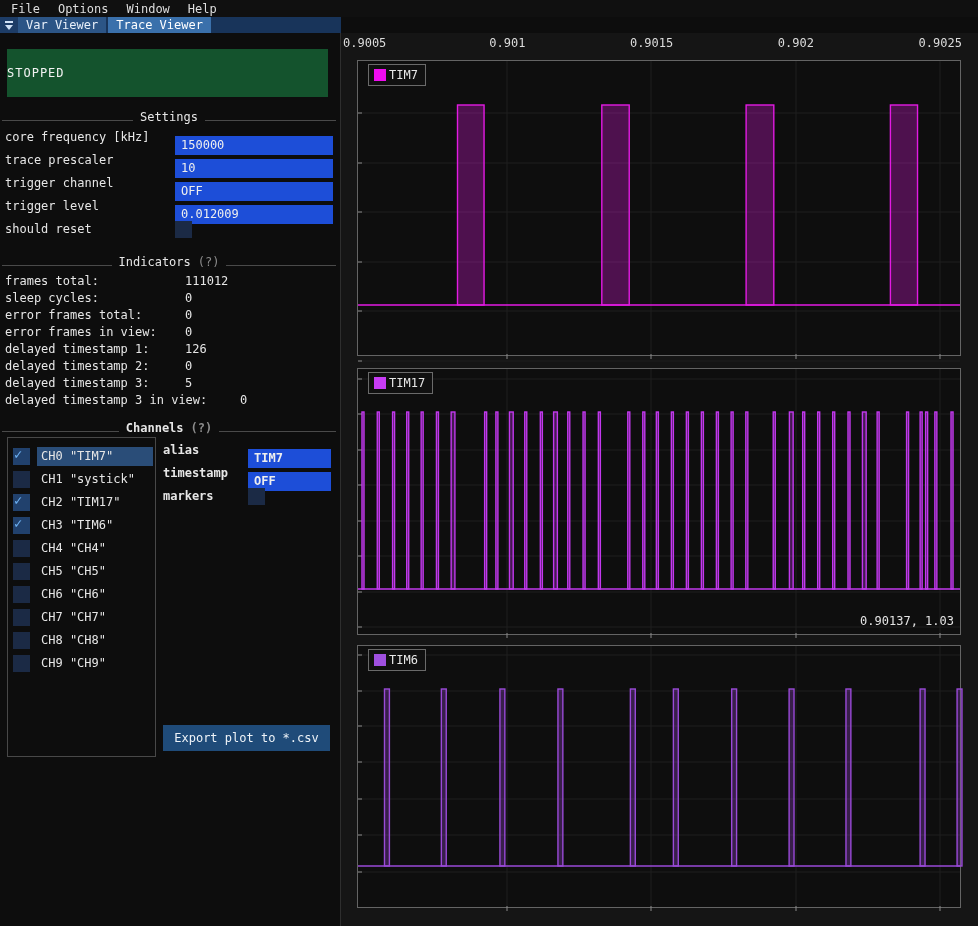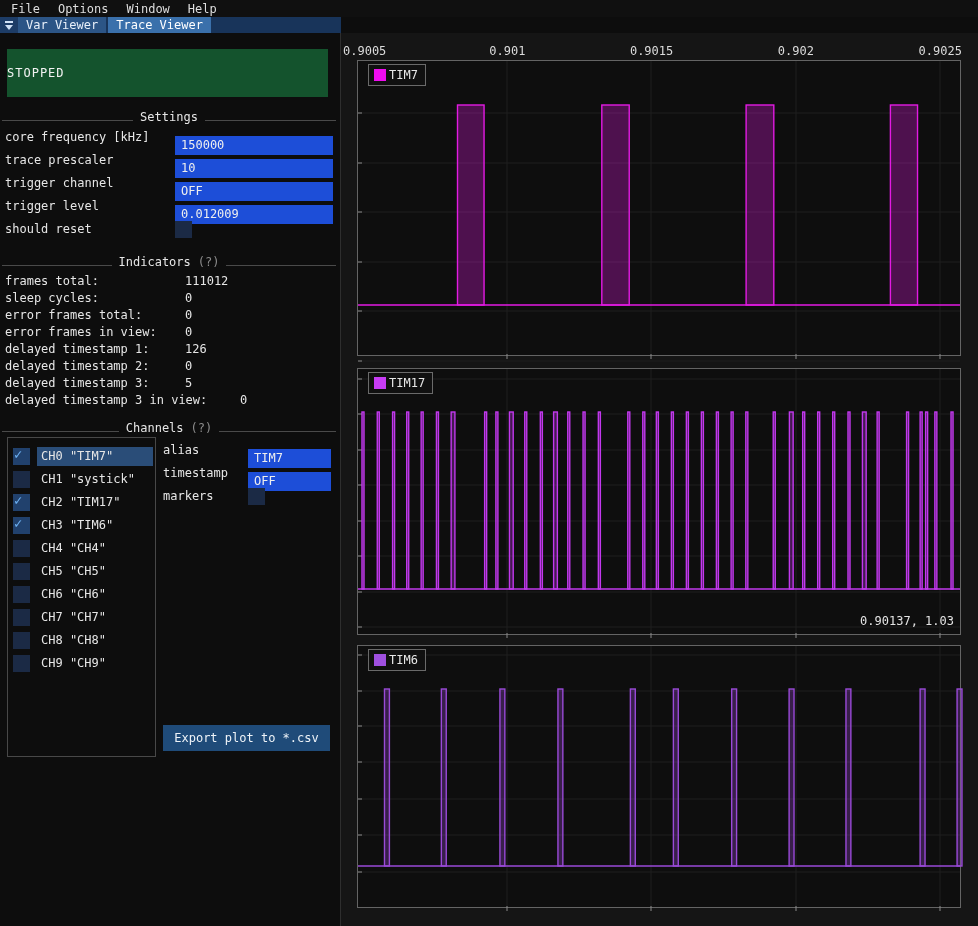--- a/index.html
+++ b/index.html
@@ -42,32 +42,32 @@
   .irow .lbl { position:absolute; left:5px; }
   .irow .val { position:absolute; left:185px; }
   .irow .val.wide { left:240px; }
 
   .channel-list { position:absolute; left:7px; top:404px; width:149px; height:320px;
     border:1px solid #484848; padding-top:7px; }
   .ch-row { display:flex; align-items:center; height:23px; padding-left:5px; }
   .ch-row .checkbox { flex:0 0 17px; }
   .ch-label { margin-left:7px; flex:1; height:19px; line-height:19px; padding-left:4px; margin-right:2px; }
   .ch-label.selected { background:#2a4d78; }
-  #channel-props { position:absolute; left:163px; top:406px; width:170px; }
+  #channel-props { position:absolute; left:163px; top:406px; width:170px;font-weight:bold; }
   .prow { position:relative; height:23px; }
   .prow .lbl { position:absolute; left:0; top:4px; }
   .prow .field { left:85px; width:83px; }
   .prow .checkbox { position:absolute; left:85px; top:3px; }
   .export-btn { position:absolute; left:163px; top:692px; width:167px; height:26px; background:#1f4b79;
     border:none; color:#eef3f8; font:inherit; }
 
   
   .right-panel { position:absolute; left:341px; top:33px; width:637px; height:893px; background:#151515; }
   .axis-labels { position:absolute; left:0; top:3px; width:637px; height:14px; color:#dcdcdc; }
-  .axis-label { position:absolute; top:8px; white-space:nowrap;text-align:center; }
+  .axis-label { position:absolute; top:0; white-space:nowrap;text-align:center; }
   .plot { position:absolute; left:16px; width:604px; background:#0e0e0e; border:1px solid #646464;
     overflow:visible; }
   .plot svg { overflow:visible; display:block; }
   .legend { position:absolute; left:10px; top:3px; border:1px solid #6a6a6a; background:rgba(16,16,16,0.85);
     padding:3px 7px 3px 5px; display:flex; align-items:center; gap:3px; }
   .swatch { width:12px; height:12px; }
   .cursor-pos { position:absolute; right:6px; bottom:6px; color:#e4e4e4; }
 </style>
 </head>
 <body>
@@ -159,21 +159,21 @@
         <div class="irow">
           <span class="lbl">delayed timestamp 3:</span>
           <span class="val">5</span>
         </div>
         <div class="irow">
           <span class="lbl">delayed timestamp 3 in view:</span>
           <span class="val wide">0</span>
         </div>
       </div>
 
-    <div class="sep-header" style="top:386px;">
+    <div class="sep-header" style="top:386px;font-weight:bold;">
       <span class="line"></span>
       <span class="txt">Channels</span>
       <span class="txt help">(?)</span>
       <span class="line"></span>
     </div>
 
     <div class="channel-list" id="channel-list">
         <div class="ch-row">
           <div class="checkbox checked">
             <span class="check">✓</span>

